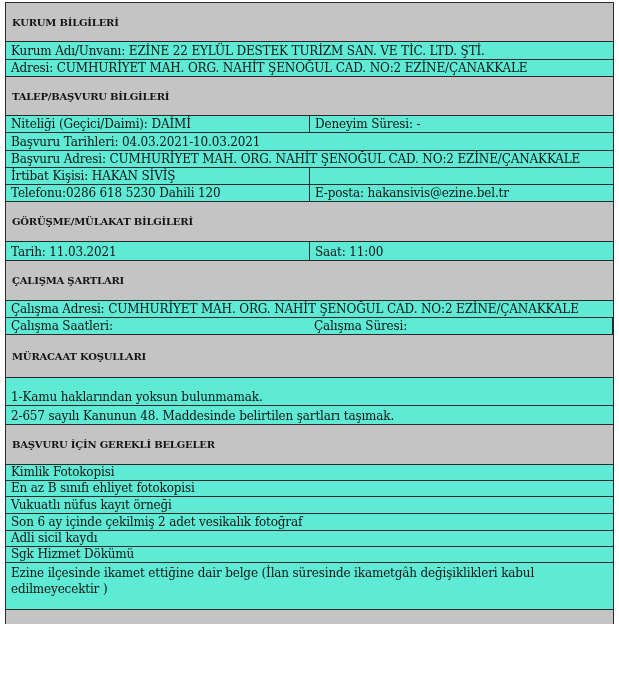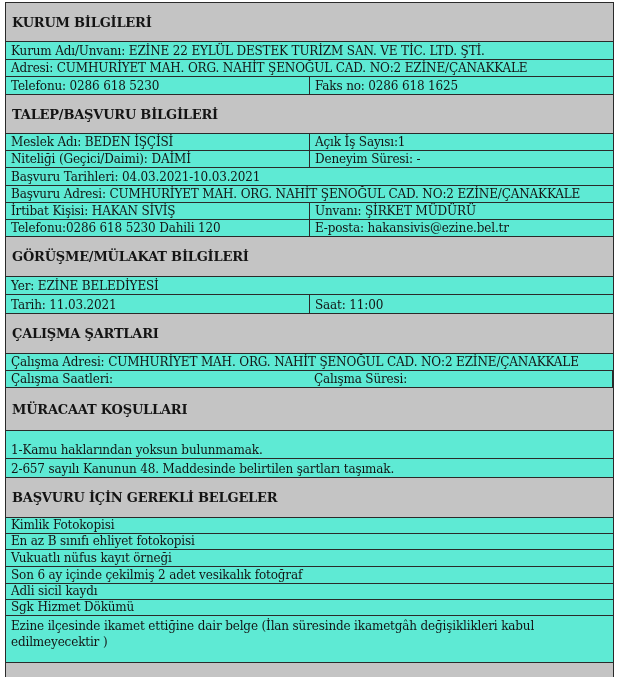--- a/index.html
+++ b/index.html
@@ -8,21 +8,21 @@
       position: absolute; left: 5px; top: 2px; width: 607px;
       border-left: 1px solid #2a2a2a; border-right: 1px solid #2a2a2a; border-top: 1px solid #2a2a2a;
       font-family: "DejaVu Serif", "Liberation Serif", serif;
       color: #141414;
     }
     .hdr {
       background: #c4c4c4;
       border-bottom: 1px solid #2a2a2a;
       display: flex; align-items: center;
       padding-left: 6px;
-      font-weight: bold; font-size: 13px; letter-spacing: -0.2px;
+      font-weight: bold; font-size: 10px; letter-spacing: -0.2px;
       box-sizing: border-box;
     }
     .row {
       background: #5eead4;
       border-bottom: 1px solid #2a2a2a;
       display: flex;
       font-size: 12px; letter-spacing: -0.15px;
       box-sizing: border-box;
     }
     .cell { padding-left: 5px; display: flex; align-items: flex-end; padding-bottom: 1px; box-sizing: border-box; white-space: nowrap; overflow: hidden; }
@@ -37,53 +37,41 @@
 
 <div class="sheet">
 
   <div class="hdr" style="height:39px">KURUM BİLGİLERİ</div>
   <div class="row" style="height:18px">
     <div class="cell full">Kurum Adı/Unvanı: EZİNE 22 EYLÜL DESTEK TURİZM SAN. VE TİC. LTD. ŞTİ.</div>
   </div>
   <div class="row" style="height:17px">
     <div class="cell full">Adresi: CUMHURİYET MAH. ORG. NAHİT ŞENOĞUL CAD. NO:2 EZİNE/ÇANAKKALE</div>
   </div>
-  <div class="row" style="height:18px">
-    <div class="cell left">Telefonu: 0286 618 5230</div>
-    <div class="cell right">Faks no: 0286 618 1625</div>
-  </div>
 
   <div class="hdr" style="height:39px">TALEP/BAŞVURU BİLGİLERİ</div>
-  <div class="row" style="height:17px">
-    <div class="cell left">Meslek Adı: BEDEN İŞÇİSİ</div>
-    <div class="cell right">Açık İş Sayısı:1</div>
-  </div>
   <div class="row" style="height:17px">
     <div class="cell left">Niteliği (Geçici/Daimi): DAİMİ</div>
     <div class="cell right">Deneyim Süresi: -</div>
   </div>
   <div class="row" style="height:18px">
     <div class="cell full">Başvuru Tarihleri: 04.03.2021-10.03.2021</div>
   </div>
   <div class="row" style="height:17px">
     <div class="cell full">Başvuru Adresi: CUMHURİYET MAH. ORG. NAHİT ŞENOĞUL CAD. NO:2 EZİNE/ÇANAKKALE</div>
   </div>
   <div class="row" style="height:17px">
     <div class="cell left">İrtibat Kişisi: HAKAN SİVİŞ</div>
-    <div class="cell right">Unvanı: ŞİRKET MÜDÜRÜ</div>
   </div>
   <div class="row" style="height:17px">
     <div class="cell left">Telefonu:0286 618 5230 Dahili 120</div>
     <div class="cell right">E-posta: hakansivis@ezine.bel.tr</div>
   </div>
 
   <div class="hdr" style="height:40px">GÖRÜŞME/MÜLAKAT BİLGİLERİ</div>
-  <div class="row" style="height:18px">
-    <div class="cell full">Yer: EZİNE BELEDİYESİ</div>
-  </div>
   <div class="row" style="height:19px">
     <div class="cell left">Tarih: 11.03.2021</div>
     <div class="cell right">Saat: 11:00</div>
   </div>
 
   <div class="hdr" style="height:40px">ÇALIŞMA ŞARTLARI</div>
   <div class="row" style="height:17px">
     <div class="cell full">Çalışma Adresi: CUMHURİYET MAH. ORG. NAHİT ŞENOĞUL CAD. NO:2 EZİNE/ÇANAKKALE</div>
   </div>
   <div class="row" style="height:17px">

